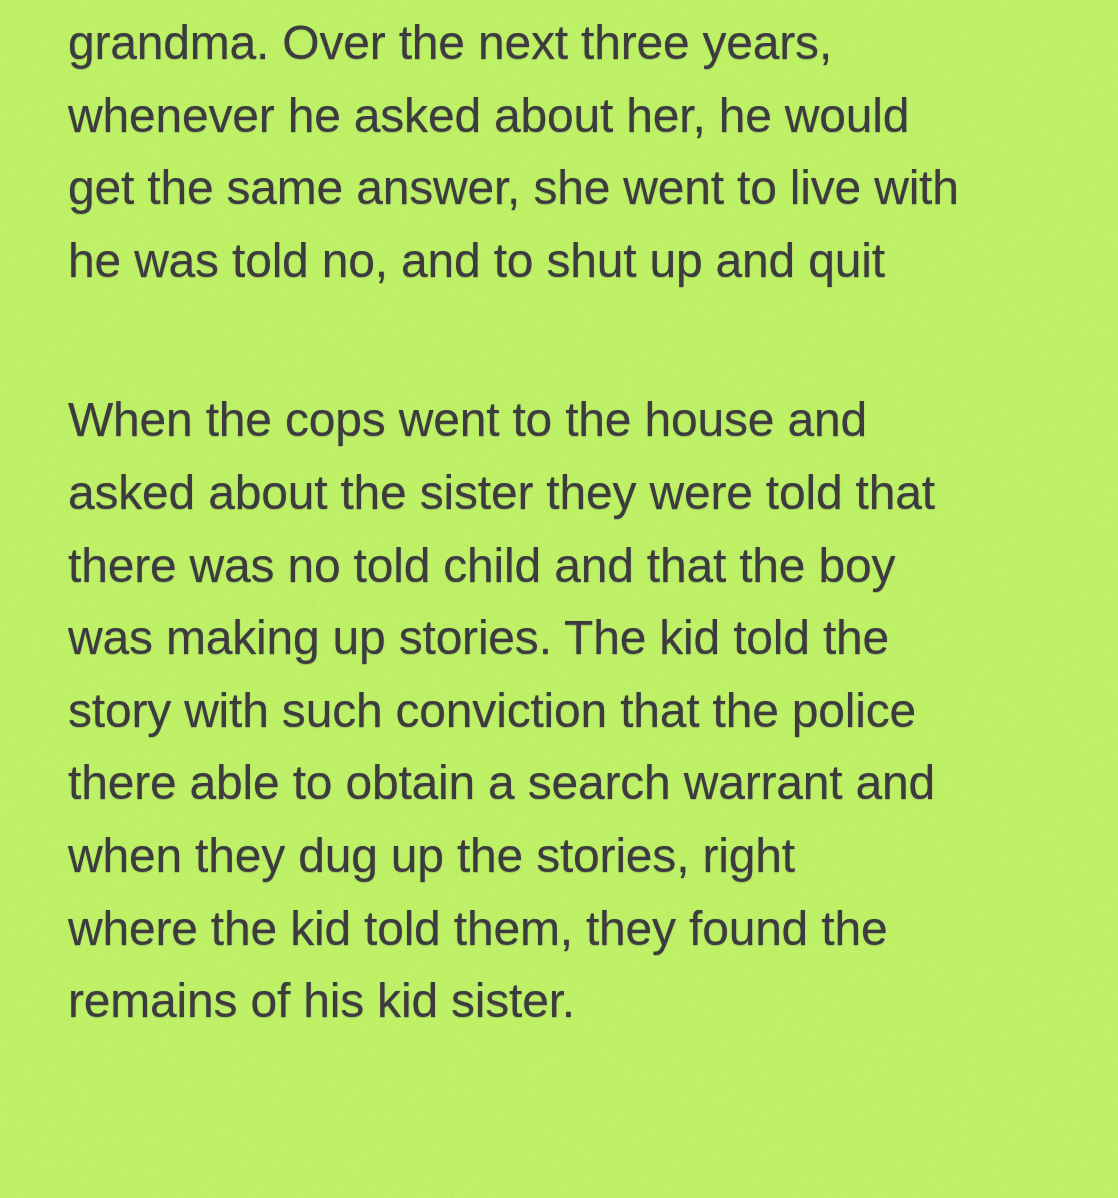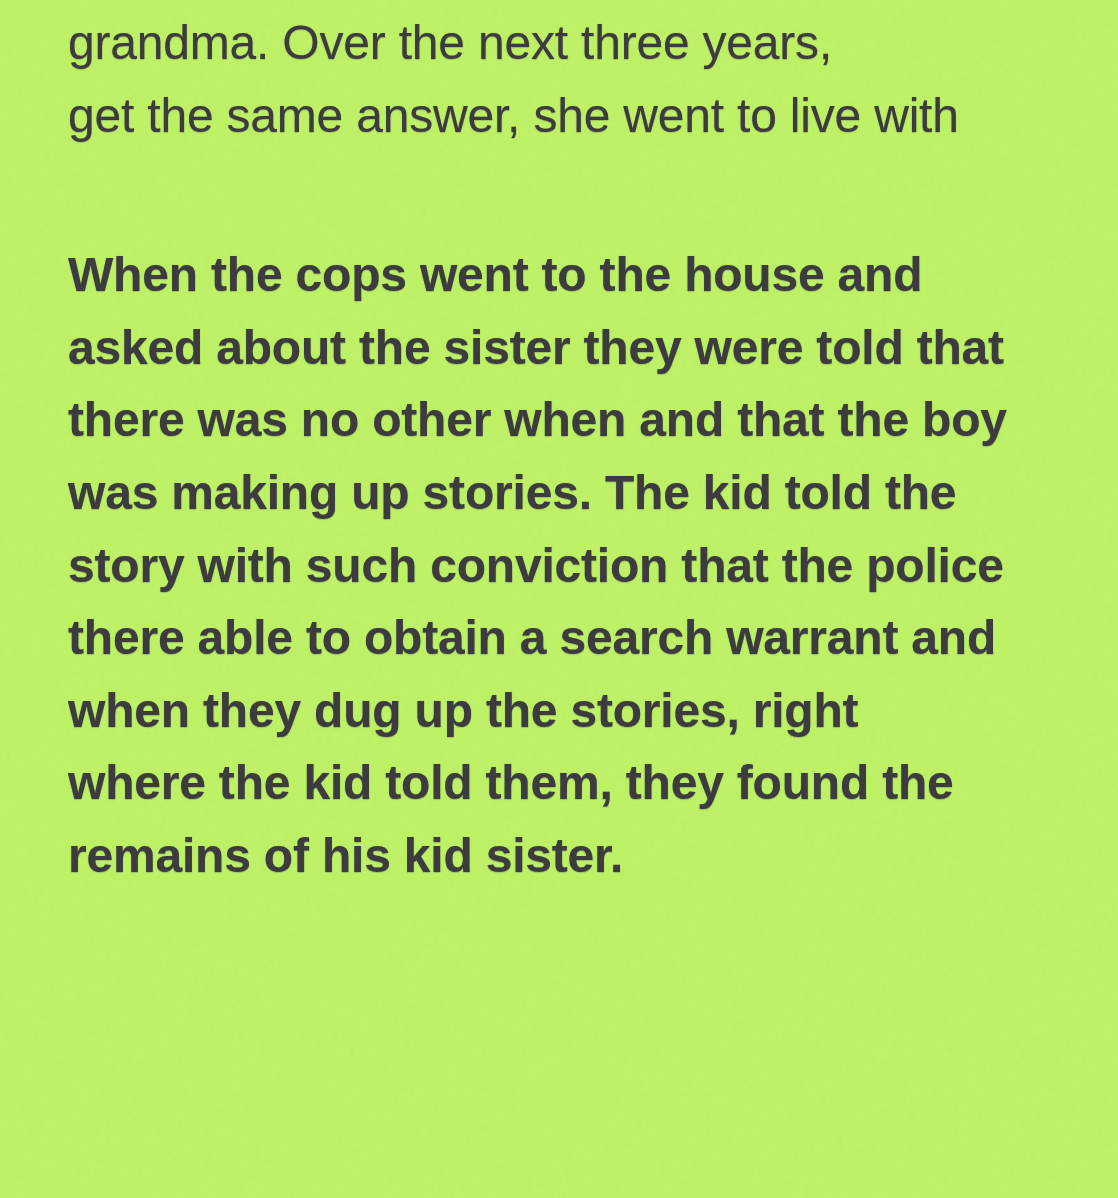--- a/index.html
+++ b/index.html
@@ -28,21 +28,20 @@
     right: 30px;
     font-family: "Liberation Sans", "DejaVu Sans", sans-serif;
     font-size: 48px;
     line-height: 72.6px;
     letter-spacing: -0.2px;
     color: #3c3c3e; 
     text-shadow: 0 1px 1px rgba(90, 90, 92, 0.28), 0 0 1px rgba(60, 60, 62, 0.35);
   }
   .paragraph + .paragraph {
     margin-top: 87px;
-    font-weight: bold;
   }
   .line {
     white-space: nowrap;
   }
 </style>
 </head>
 <body>
 
 <div class="page" style="background: #bef264; padding-left: 8px;">
 
@@ -54,26 +53,28 @@
         <feFuncA type="linear" slope="0.06" intercept="0"></feFuncA>
       </feComponentTransfer>
     </filter>
     <rect width="100%" height="100%" filter="url(#grain)"></rect>
   </svg>
 
   <main class="text-block" style="color: rgb(60, 60, 62);">
     <div>
         <div class="paragraph">
           <div class="line">grandma. Over the next three years,</div>
+          <div class="line">whenever he asked about her, he would</div>
           <div class="line">get the same answer, she went to live with</div>
+          <div class="line">he was told no, and to shut up and quit</div>
         </div>
         <div class="paragraph">
           <div class="line">When the cops went to the house and</div>
           <div class="line">asked about the sister they were told that</div>
-          <div class="line">there was no other when and that the boy</div>
+          <div class="line">there was no told child and that the boy</div>
           <div class="line">was making up stories. The kid told the</div>
           <div class="line">story with such conviction that the police</div>
           <div class="line">there able to obtain a search warrant and</div>
           <div class="line">when they dug up the stories, right</div>
           <div class="line">where the kid told them, they found the</div>
           <div class="line">remains of his kid sister.</div>
         </div>
       </div>
   </main>
 

